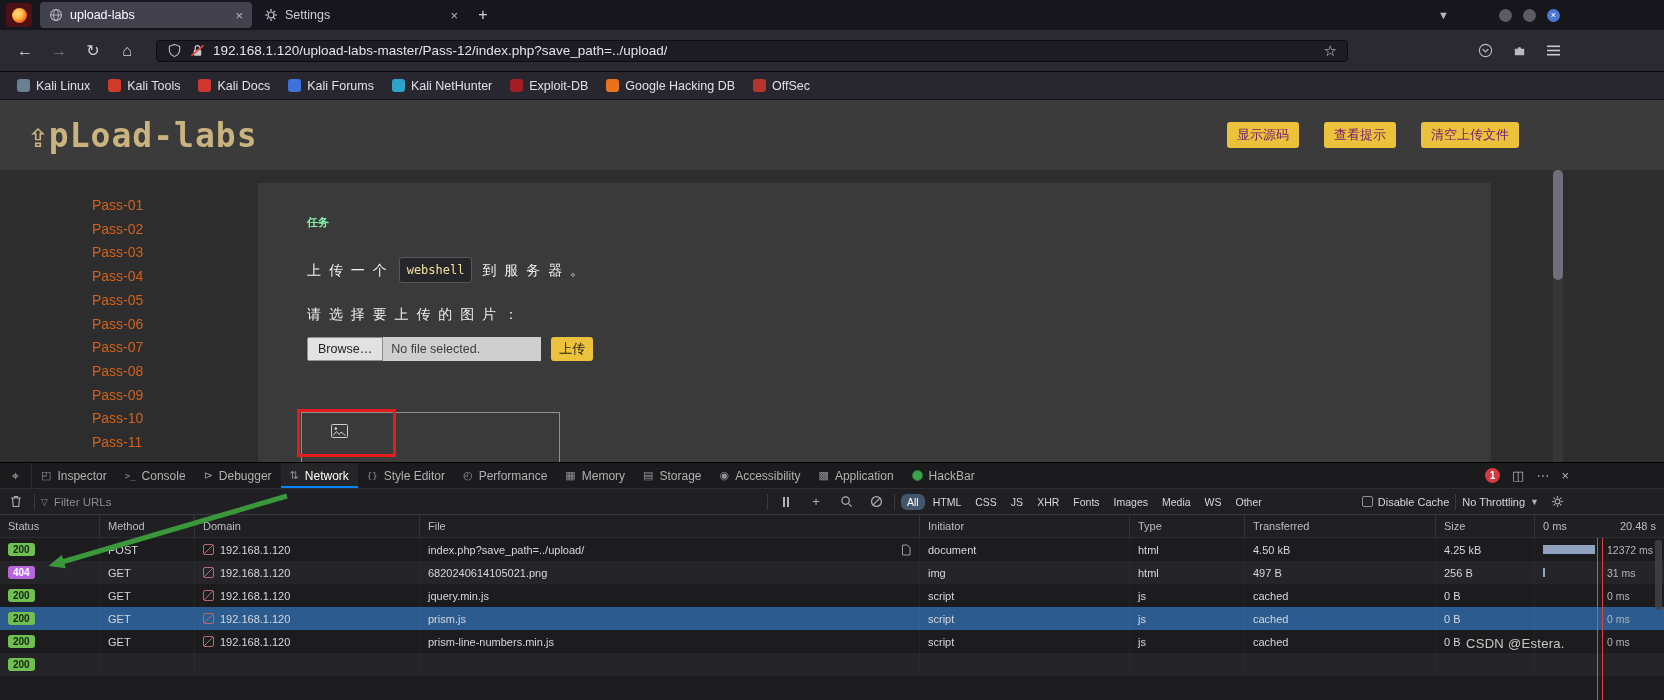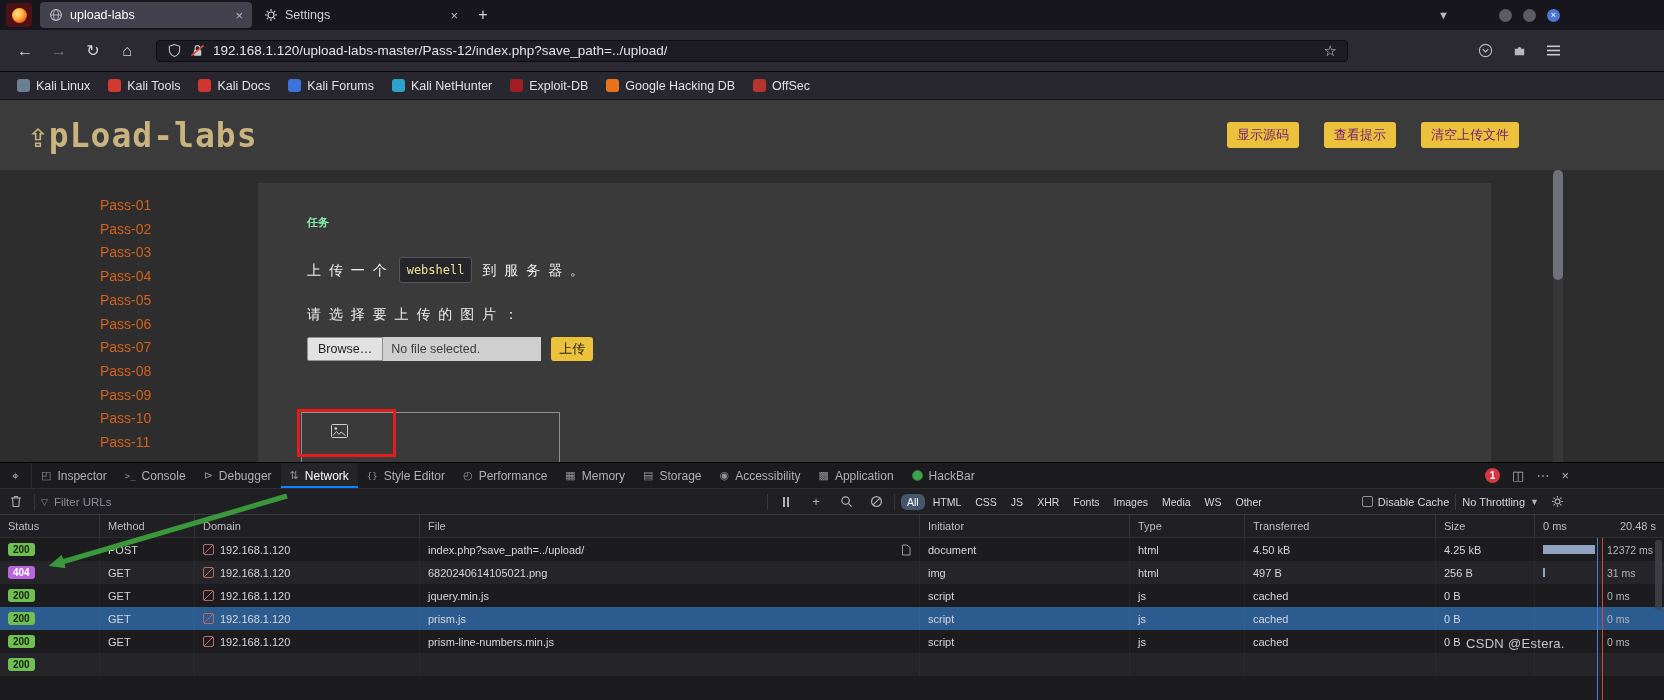--- a/index.html
+++ b/index.html
@@ -39,21 +39,21 @@
   .f0{background:#6b7f93;} .f1{background:#d23a2e;} .f2{background:#cf3630;} .f3{background:#3c72d9;}
   .f4{background:#2ea3c9;} .f5{background:#a11d21;} .f6{background:#e8731a;} .f7{background:#b5342c;}
 
   
   .site-header { height:70px; background:#3b3b3b; display:flex; align-items:center; padding:0 145px 0 28px; }
   .site-logo { font-family:"DejaVu Sans Mono", monospace; font-weight:bold; font-size:33px; letter-spacing:1px; color:#c9b37e; }
   .hdr-buttons { margin-left:auto; display:flex; gap:25px; }
   .ybtn { background:#ecc13b; color:#701a75; font-size:13px; height:26px; padding:0 10px; border-radius:3px; display:flex; align-items:center; white-space:nowrap; }
 
   .site-body { position:relative; height:292px; background:#2d2d2d; overflow:hidden; }
-  .sidebar { position:absolute; left:100px; top:24px; }
+  .sidebar { position:absolute; left:92px; top:24px; }
   .side-link { display:block; font-size:14px; color:#d2611f; line-height:23.7px; cursor:pointer; }
   .panel { position:absolute; left:258px; top:13px; width:1233px; height:279px; background:#3a3a3a; overflow:hidden; }
   .panel-inner { padding:30px 0 0 49px; }
   .sec-h { font-size:11px; font-weight:bold; color:#86efac; line-height:18px; }
   .task-line { margin-top:26px; display:flex; align-items:center; font-size:14px; color:#f0f0f0; letter-spacing:2px; line-height:20px; }
   .code { font-family:"DejaVu Sans Mono", monospace; font-size:12px; letter-spacing:0; color:#efe29a; background:#26262a; border:1px solid #56565c; border-radius:3px; padding:2px 7px; margin:0 10px; }
   .sec-h2 { margin-top:22px; }
   .hint { margin-top:22px; font-size:14px; color:#ededed; letter-spacing:2px; line-height:18px; }
   .file-row { margin-top:14px; display:flex; align-items:center; }
   .browse-btn { height:24px; padding:0 10px; background:#e2e2e2; border:1px solid #8f8f8f; border-radius:2px 0 0 2px; color:#222; font-size:12.5px; display:flex; align-items:center; }

